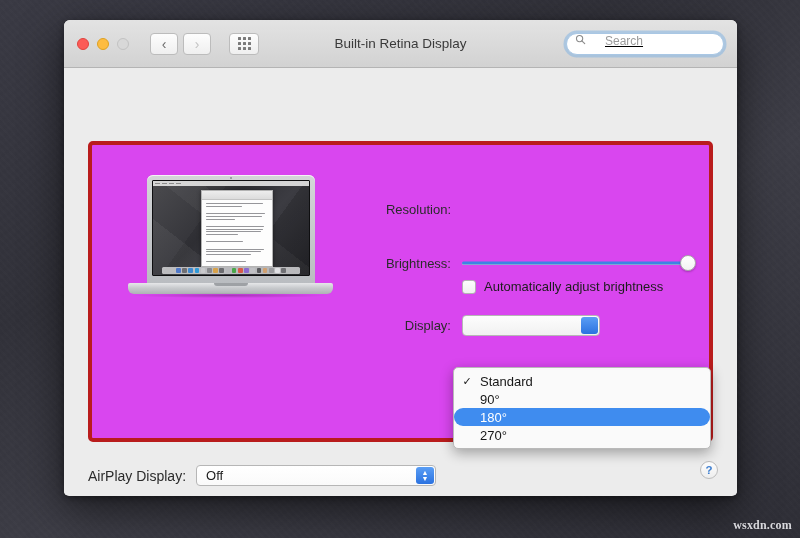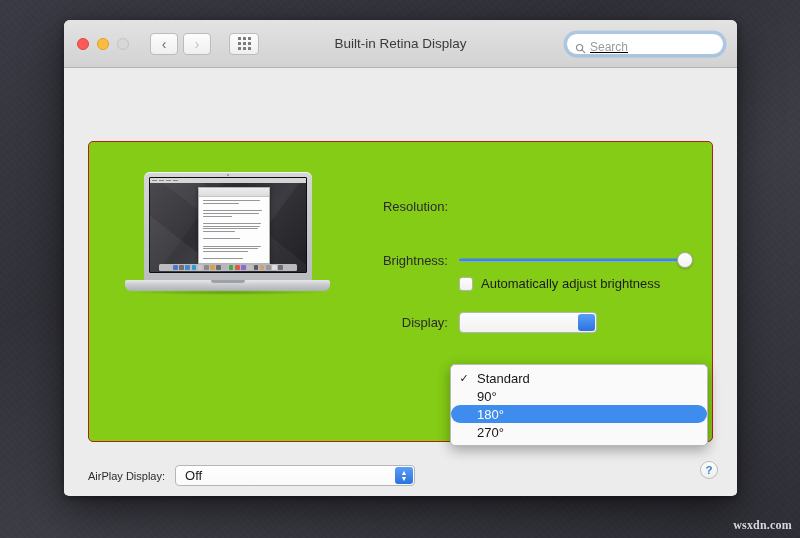--- a/index.html
+++ b/index.html
@@ -129,23 +129,23 @@
   #search-wrap {
     position: absolute;
     right: 13px;
     top: 13px;
     width: 158px; height: 22px;
     background: #fff;
     border: 1px solid #a9c7e4;
     border-radius: 11px;
     box-shadow: 0 0 0 2.5px rgba(116,173,228,.45);
     display: flex;
-    align-items: flex-end;
+    align-items: flex-start;
     padding-left: 8px;
-    gap: 4px;
+    gap: 19px;
     text-decoration: underline;
   }
   #search-icon { width: 11px; height: 11px; flex: none; }
   #search-input {
     border: none; outline: none;
     background: transparent;
     font-family: "Liberation Sans", sans-serif;
     font-size: 12px;
     color: #222;
     width: 120px;
@@ -177,22 +177,22 @@
   .tab.active {
     background: linear-gradient(#5a9ef5, #2b72e0);
     color: #fff;
     text-shadow: 0 -1px 0 rgba(0,0,0,.25);
   }
 
   #panel {
     position: absolute;
     left: 24px; top: 73px;
     width: 625px; height: 301px;
-    background: #84cc16;
-    border: 1px solid #b91c1c;
+    background: #d946ef;
+    border: 4px solid #b91c1c;
     border-radius: 5px;
     text-decoration: underline;
   }
 
   
   #macbook {
     position: absolute;
     left: 36px; top: 30px;
     width: 205px; height: 140px;
   }
@@ -426,21 +426,21 @@
   }
   .menu-label { margin-left: 6px; }
 
   
   #airplay-row {
     position: absolute;
     left: 24px; top: 397px;
     display: flex;
     align-items: center;
   }
-  #airplay-label { font-size: 11px; color: #2b2b2b; }
+  #airplay-label { font-size: 14px; color: #2b2b2b; }
   #airplay-select {
     margin-left: 10px;
     width: 240px; height: 21px;
     background: linear-gradient(#ffffff, #fafafa);
     border: 1px solid #b6b6b6;
     border-radius: 4px;
     position: relative;
     display: flex;
     align-items: center;
     padding-left: 9px;

